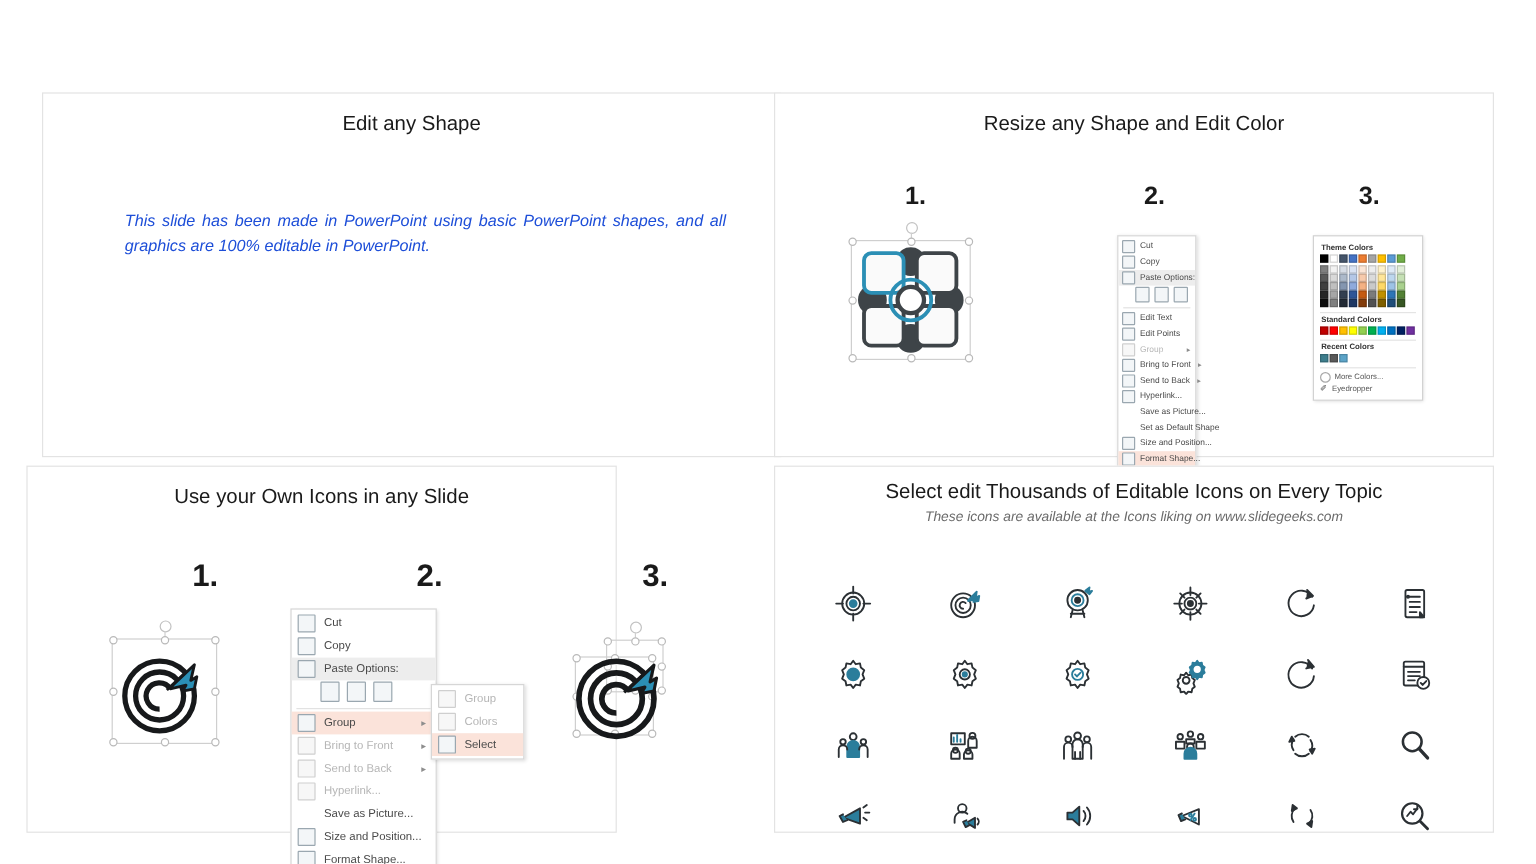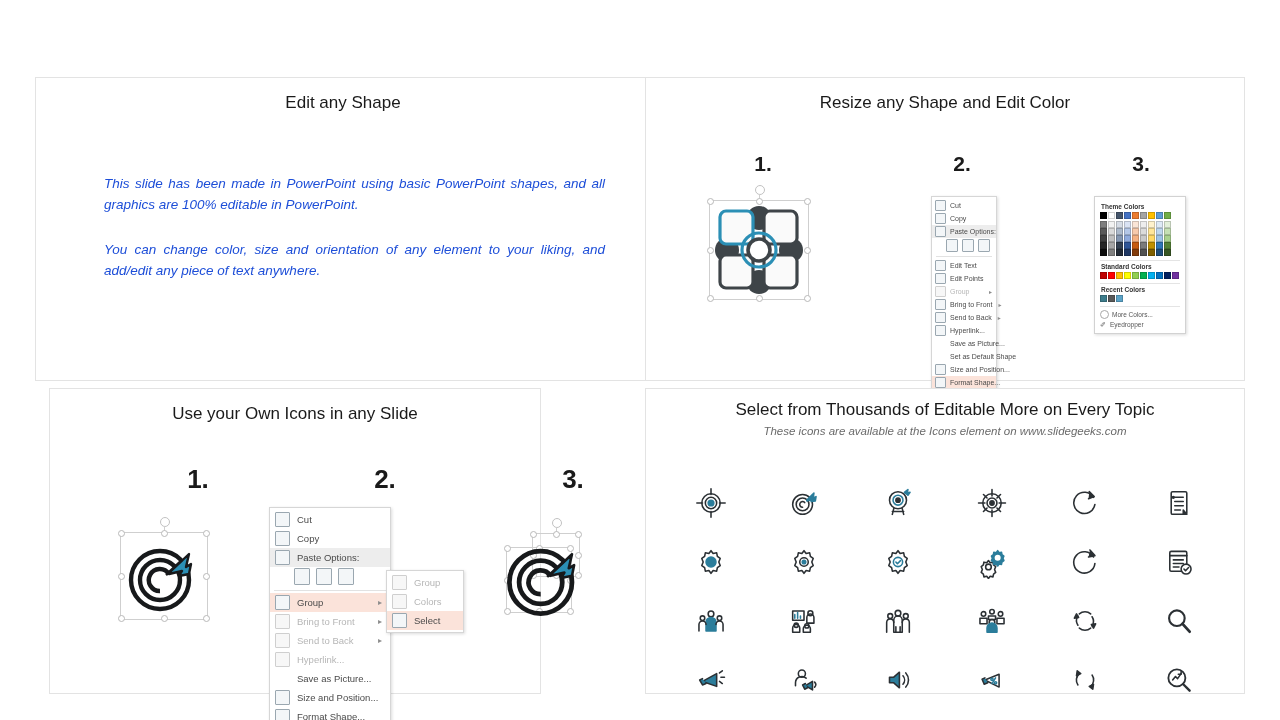--- a/index.html
+++ b/index.html
@@ -11,21 +11,21 @@
   .slide{width:1280px;height:720px;position:relative;}
 
   .slide-title{
     position:absolute;top:14px;left:0;width:1280px;text-align:center;
     font-size:30px;font-weight:400;color:#1a1a1a;letter-spacing:.2px;
   }
 
   .panel{position:absolute;border:1px solid #e3e3e3;background:#fff;box-sizing:border-box;}
   #panel-tl{left:35px;top:77px;width:616px;height:304px;}
   #panel-tr{left:645px;top:77px;width:600px;height:304px;}
-  #panel-bl{left:49px;top:388px;width:492px;height:306px;}
+  #panel-bl{left:22px;top:388px;width:492px;height:306px;}
   #panel-br{left:645px;top:388px;width:600px;height:306px;}
 
   .panel-title{
     text-align:center;font-size:17px;color:#1a1a1a;font-weight:400;
     padding-top:14px;line-height:1.35;
   }
   #panel-br .panel-title{padding-top:10px;font-size:17px;}
   .panel-sub{
     text-align:center;font-size:11.5px;font-style:italic;color:#6a6a6a;
     margin-top:3px;
@@ -106,21 +106,20 @@
 </style>
 </head>
 <body>
 
 <div class="slide">
 
 
   <div class="panel" id="panel-tl">
     <div class="panel-title">Edit any Shape</div>
     <div class="body-text" id="para1">This slide has been made in PowerPoint using basic PowerPoint shapes, and all graphics are 100% editable in PowerPoint.</div>
-    <div class="body-text" id="para2">You can change color, size and orientation of any element to your liking, and add/edit any piece of text anywhere.</div>
   </div>
 
   <div class="panel" id="panel-tr">
     <div class="panel-title">Resize any Shape and Edit Color</div>
 
     <div class="step-num" style="left:87px;top:74px;">1.</div>
     <div class="step-num" style="left:286px;top:74px;">2.</div>
     <div class="step-num" style="left:465px;top:74px;">3.</div>
 
     <div class="fig" style="left:63px;top:122px;width:100px;height:100px;">
@@ -440,22 +439,22 @@
           <circle cx="34" cy="42" r="20"></circle>
           <path d="M34 53a11 11 0 1 1 9-17"></path>
         </g>
         <path d="M45 33l18-17-3 13 5-3-2 10-10 2 3-5-13 3z" fill="#2b8fb5" stroke="#17191b" stroke-width="2.4" stroke-linejoin="round"></path>
         <path d="M56 22l-16 15" stroke="#17191b" stroke-width="2.4"></path>
       </svg>
     </div>
   </div>
 
   <div class="panel" id="panel-br">
-    <div class="panel-title">Select from Thousands of Editable More on Every Topic</div>
-    <div class="panel-sub">These icons are available at the Icons element on www.slidegeeks.com</div>
+    <div class="panel-title">Select edit Thousands of Editable Icons on Every Topic</div>
+    <div class="panel-sub">These icons are available at the Icons liking on www.slidegeeks.com</div>
     <div class="icongrid" id="icon-grid">
         <svg class="gicon" viewBox="0 0 48 48" fill="none" stroke="#2b3034" stroke-width="2.2" stroke-linecap="round" stroke-linejoin="round">
           <circle cx="24" cy="24" r="13"></circle>
           <circle cx="24" cy="24" r="8"></circle>
           <circle cx="24" cy="24" r="4" fill="#2b7d9b" stroke="#2b7d9b"></circle>
           <path d="M24 4v8M24 36v8M4 24h8M36 24h8"></path>
         </svg>
         <svg class="gicon" viewBox="0 0 48 48" fill="none" stroke="#2b3034" stroke-width="2.2" stroke-linecap="round" stroke-linejoin="round">
           <circle cx="22" cy="26" r="14"></circle>
           <circle cx="22" cy="26" r="9"></circle>

